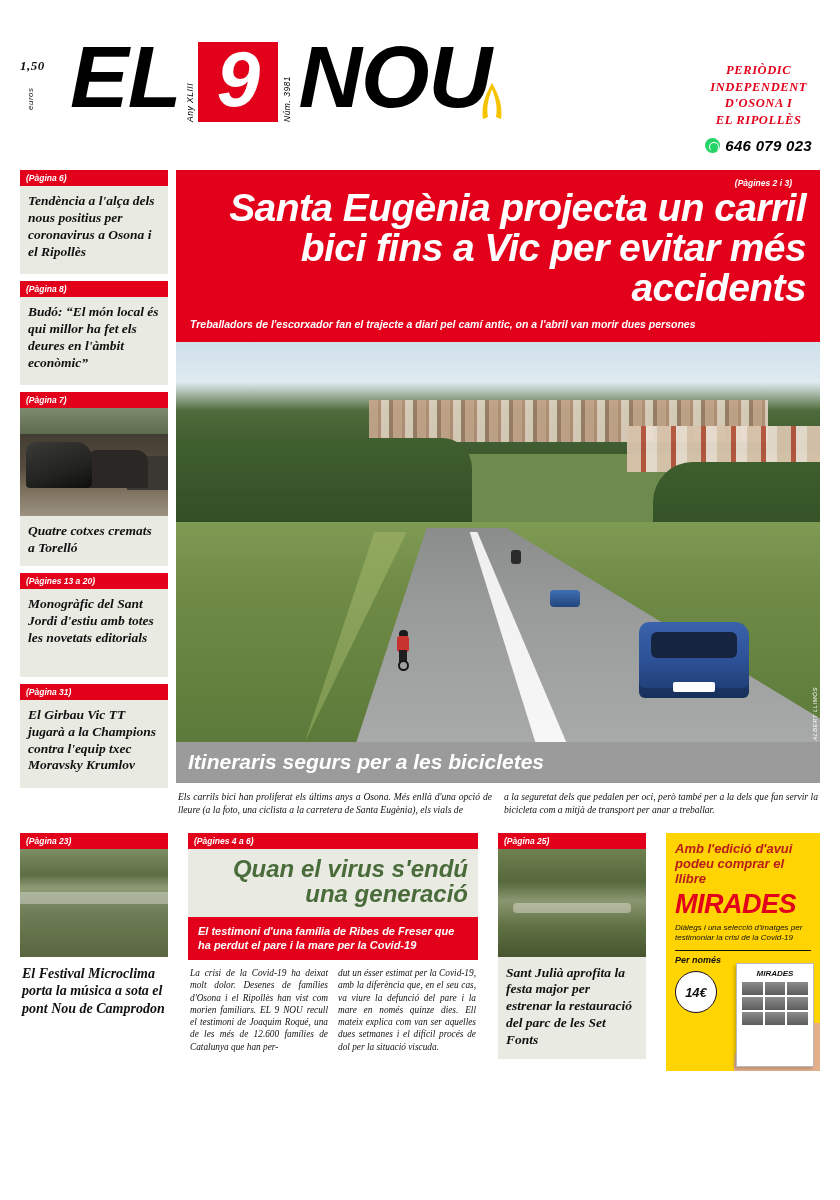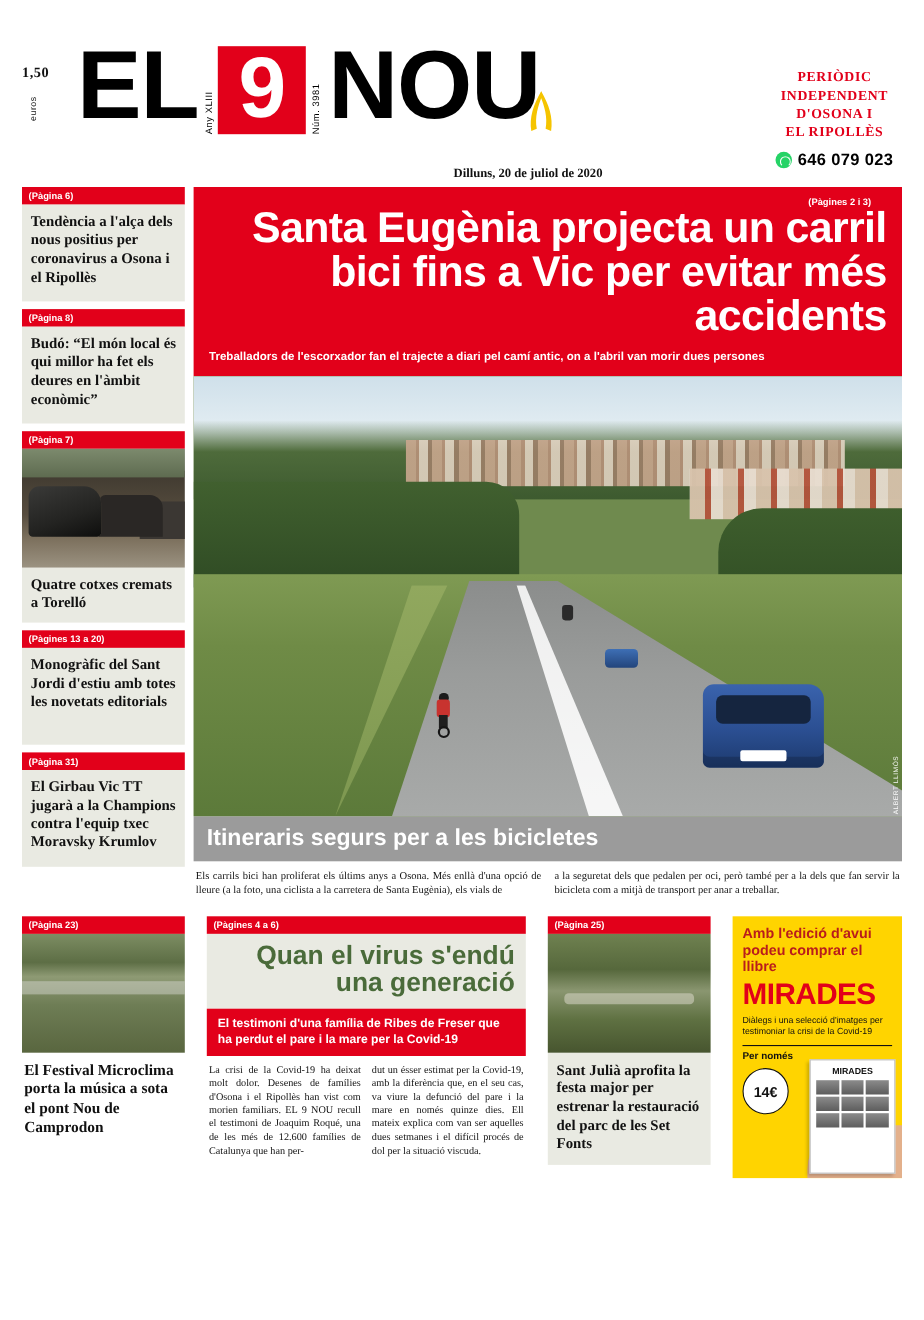--- a/index.html
+++ b/index.html
@@ -11,20 +11,21 @@
     width: 840px; height: 1200px;
     font-family: "Liberation Serif", serif;
     color: #111;
     position: relative;
     overflow: hidden;
   }
   .page {
     width: 840px; height: 1200px;
     position: relative;
     padding: 0;
+    font-style: italic;
   }
 
   
   .masthead {
     position: relative;
     height: 170px;
     padding: 40px 20px 0 20px;
     display: flex;
     align-items: flex-start;
   }
@@ -596,21 +597,20 @@
       <div class="line">PERIÒDIC</div>
       <div class="line">INDEPENDENT</div>
       <div class="line">D'OSONA I</div>
       <div class="line">EL RIPOLLÈS</div>
       <div class="phone-row">
         <span class="wa-icon"></span>
         <span class="phone-num">646 079 023</span>
       </div>
     </div>
 
-    <div class="dateline">Dilluns, 20 de juliol de 2020</div>
   </div>
 
   <div class="content">
 
     <div class="col-left">
 
       <div class="teaser">
         <span class="teaser-tag">(Pàgina 6)</span>
         <div class="teaser-body tall">Tendència a l'alça dels nous positius per coronavirus a Osona i el Ripollès</div>
       </div>

